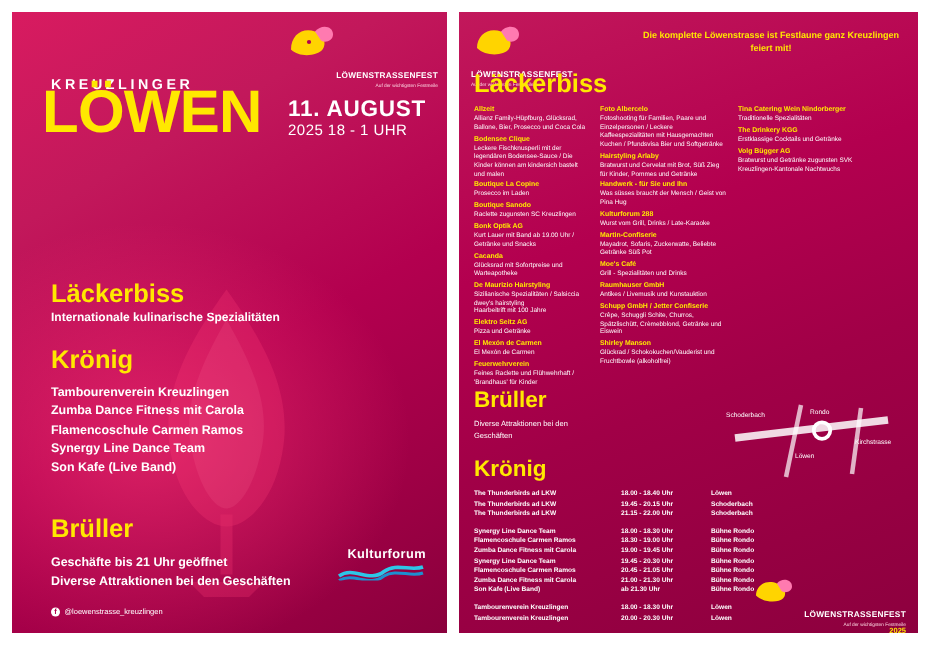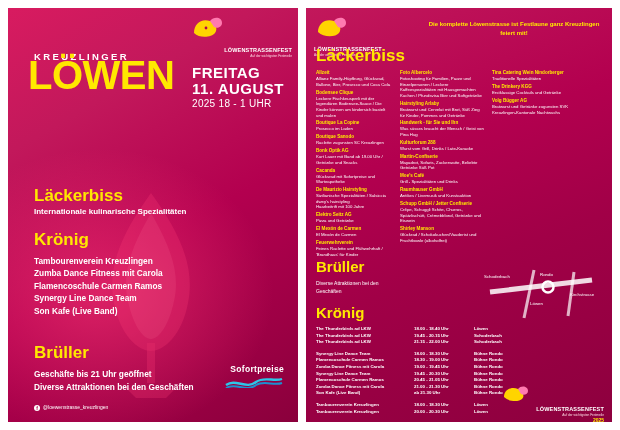--- a/index.html
+++ b/index.html
@@ -104,21 +104,20 @@
       </svg>
       <div class="tb-title">LÖWENSTRASSENFEST</div>
       <div class="tb-sub">Auf der wichtigsten Festmeile</div>
     </div>
 
     <div class="kreuzlinger">KREUZLINGER</div>
 
     <div class="bigword bw1">LÖWEN</div>
 
     <div class="datebox">
-      <div class="dl1">FREITAG</div>
       <div class="dl2">11. AUGUST</div>
       <div class="dl3">2025 18 - 1 UHR</div>
     </div>
 
     <div class="lk-head">Läckerbiss</div>
     <div class="lk-sub">Internationale kulinarische Spezialitäten</div>
 
     <div class="kr-head">Krönig</div>
     <div class="kr-list">
       <div>Tambourenverein Kreuzlingen</div>
@@ -128,21 +127,21 @@
       <div>Son Kafe (Live Band)</div>
     </div>
 
     <div class="br-head">Brüller</div>
     <div class="br-list">
       <div>Geschäfte bis 21 Uhr geöffnet</div>
       <div>Diverse Attraktionen bei den Geschäften</div>
     </div>
 
     <div class="kzlogo">
-      <div class="kz-text">Sofortpreise</div>
+      <div class="kz-text">Kulturforum</div>
       <svg viewBox="0 0 60 12" width="60" height="12">
         <path d="M2 9 C12 2 22 14 32 6 C40 0 50 6 58 3" stroke="#2dc6e8" stroke-width="2.4" fill="none"></path>
         <path d="M2 12 C12 6 22 17 32 9 C40 4 50 10 58 7" stroke="#1d8fd0" stroke-width="2" fill="none"></path>
       </svg>
     </div>
 
     <div class="footline">
       <span class="fb-dot">f</span><span>@loewenstrasse_kreuzlingen</span>
     </div>
   </div>

